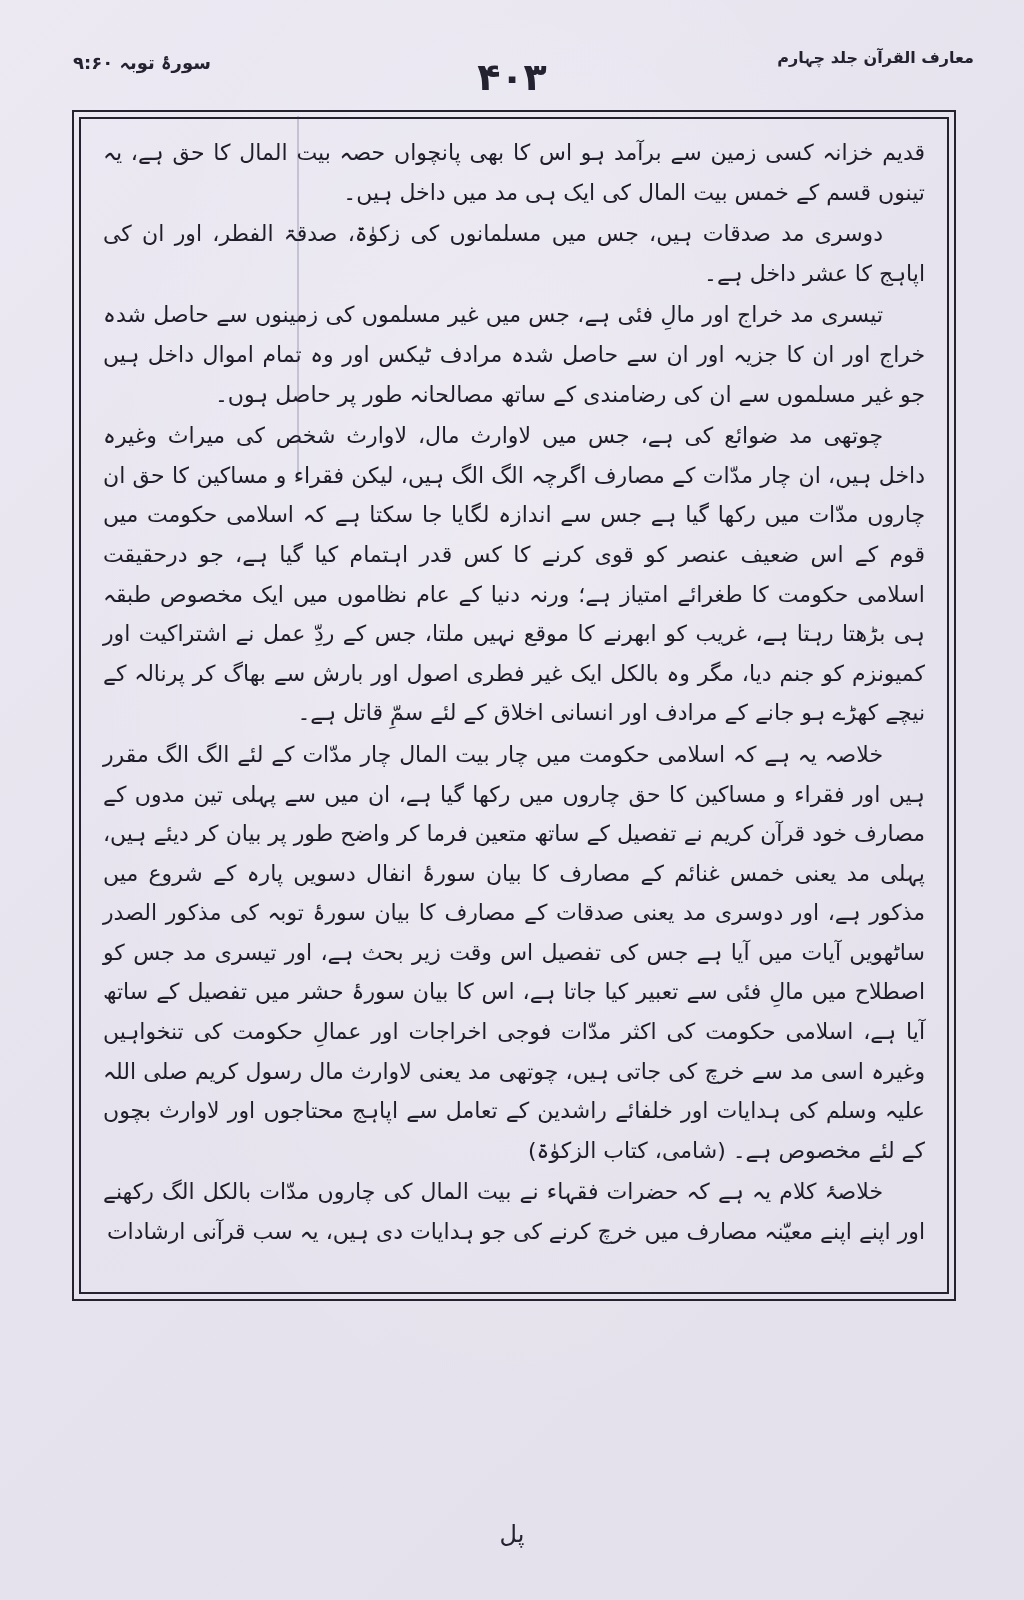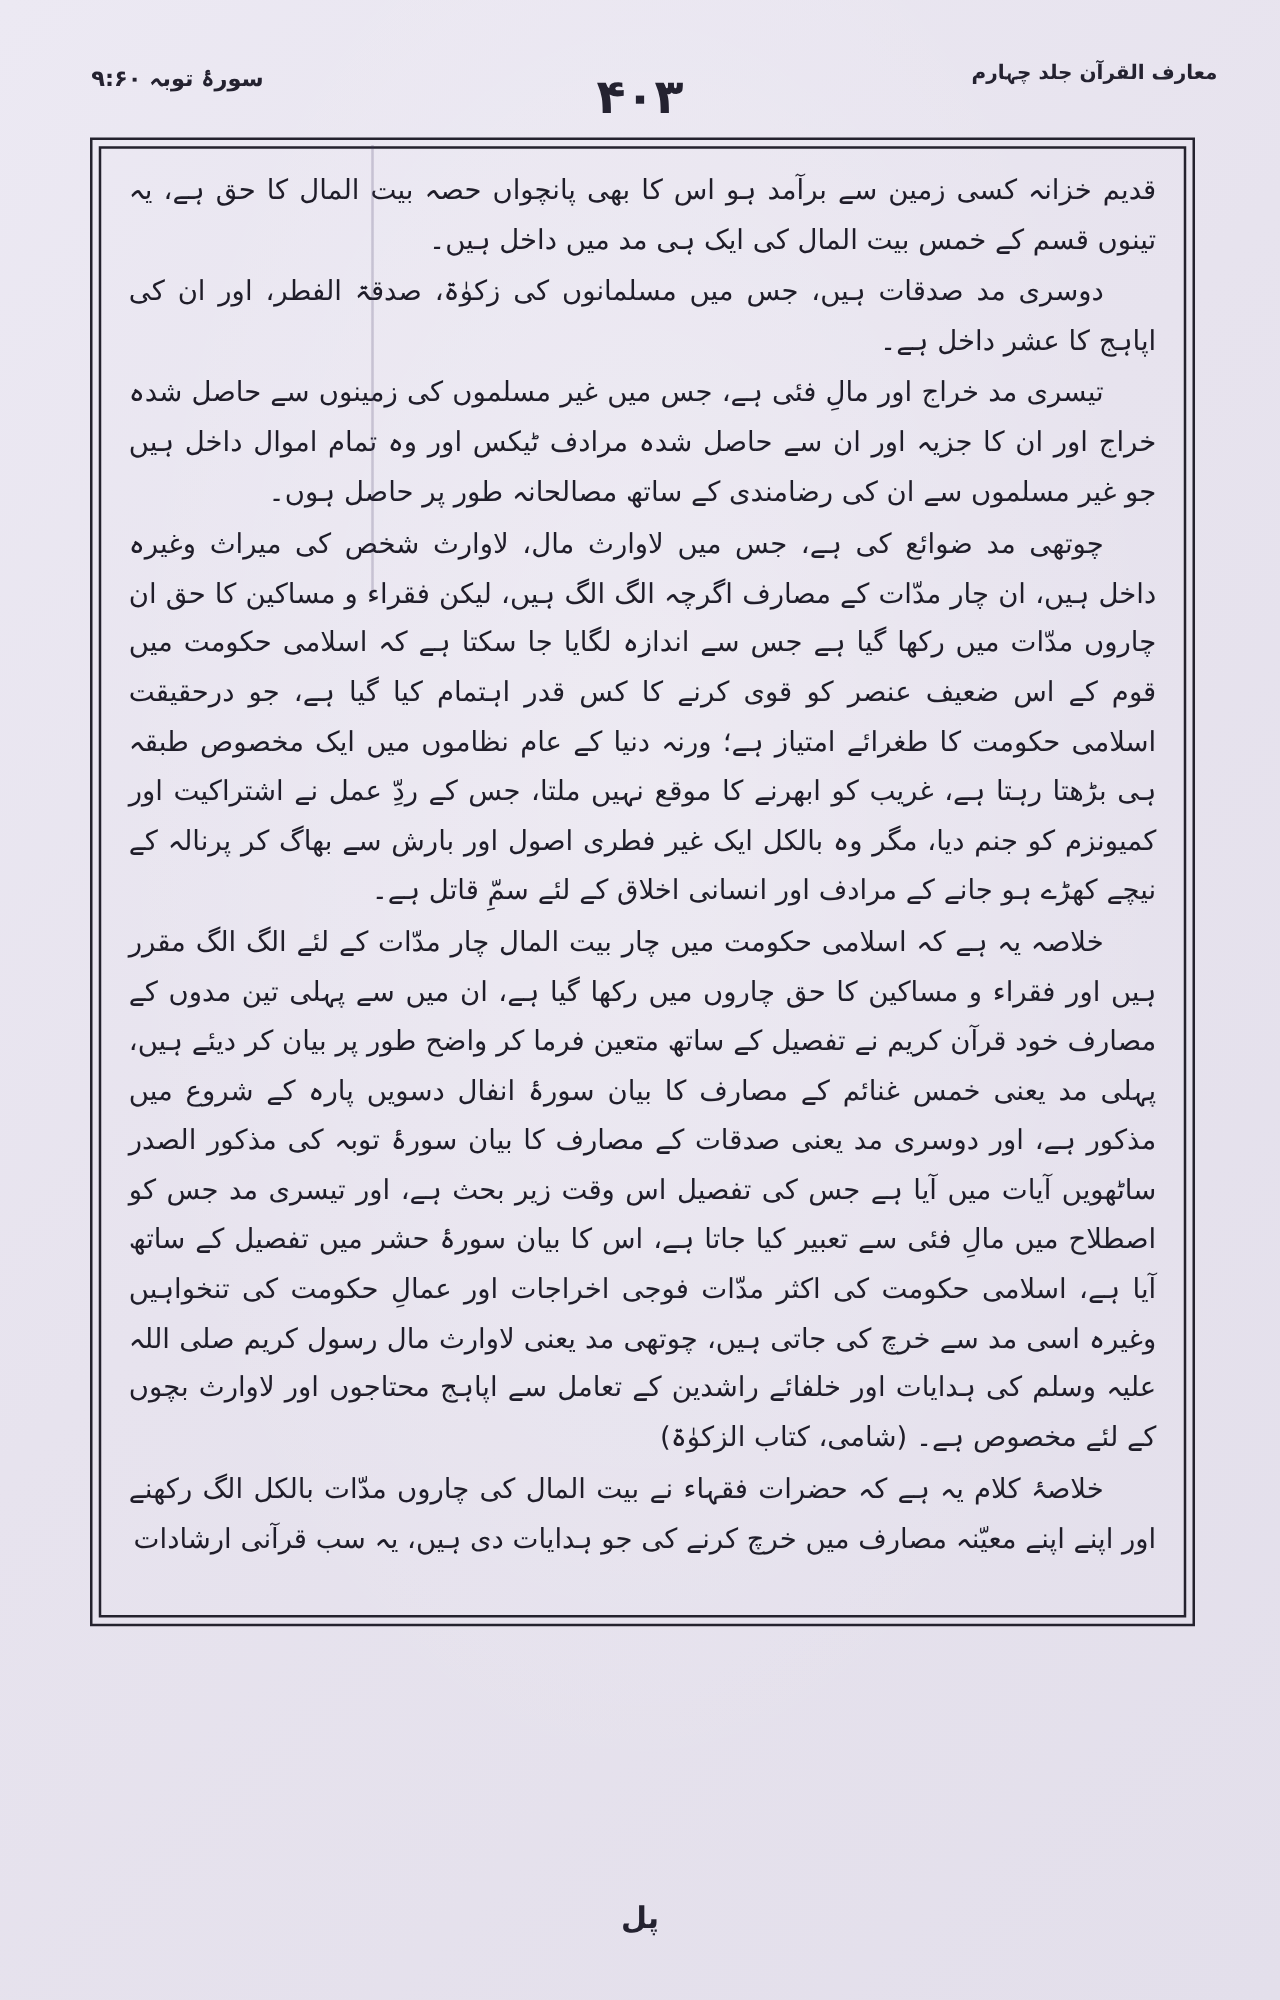--- a/index.html
+++ b/index.html
@@ -102,21 +102,21 @@
     background: rgba(70, 58, 100, 0.22);
     pointer-events: none;
   }
   
   .catchword {
     position: absolute;
     bottom: 52px;
     left: 50%;
     transform: translateX(-50%);
     font-size: 24px;
-    font-weight: bold;
+    font-weight: normal;
     direction: rtl;
   }
 </style>
 </head>
 <body>
 
 <div class="scan">
 
   <div class="header">
     <div class="header-right">معارف القرآن جلد چہارم</div>

